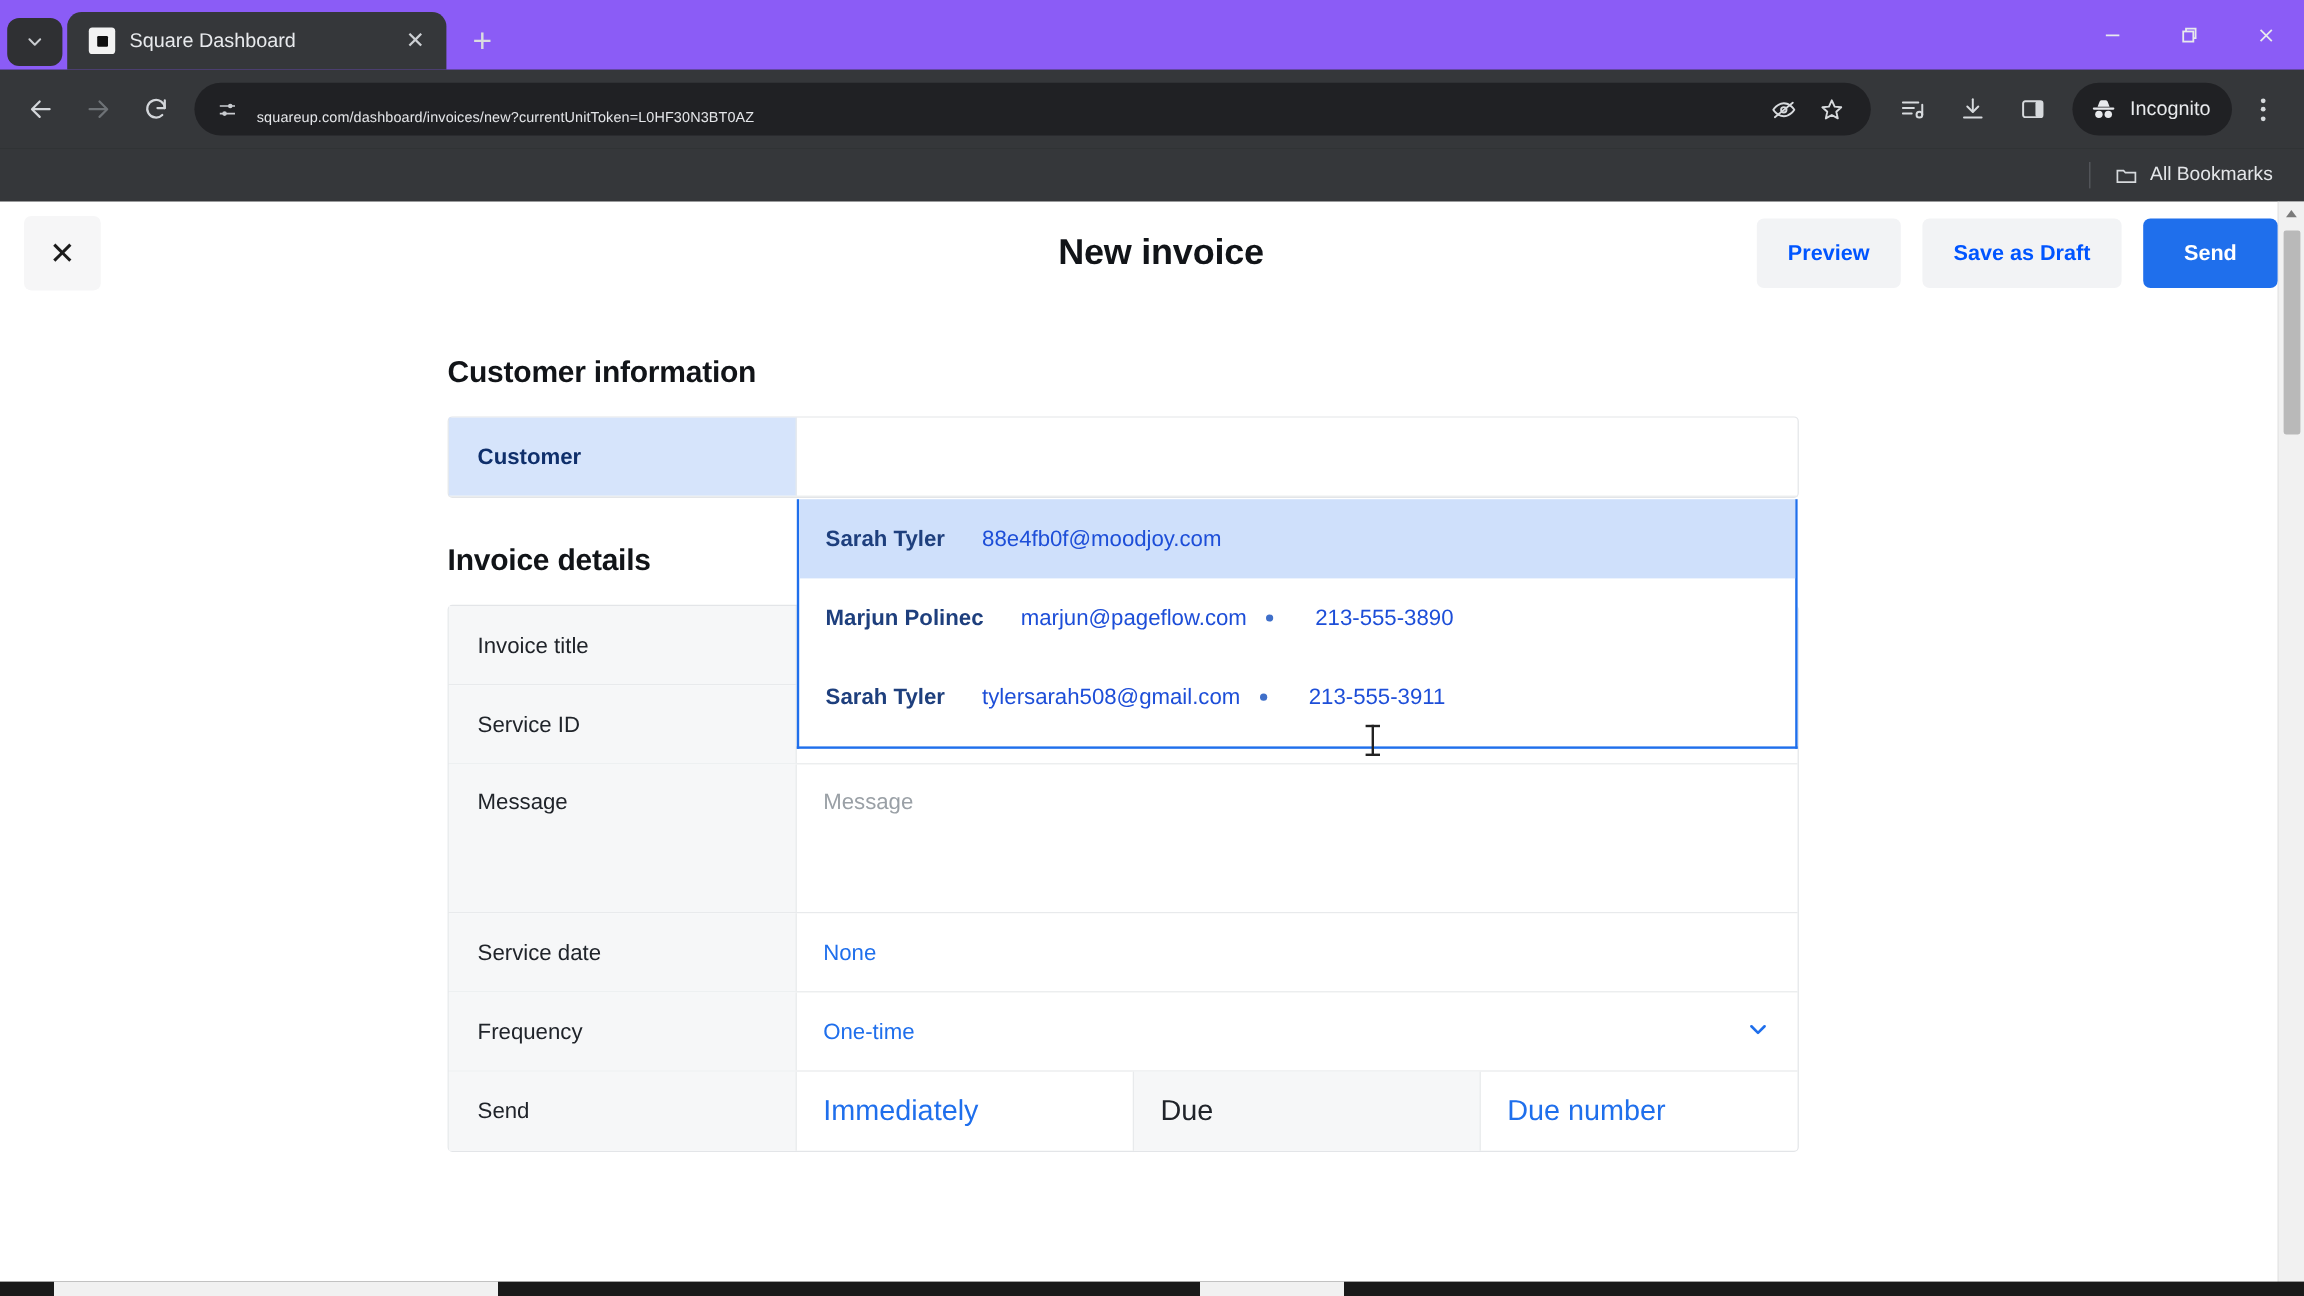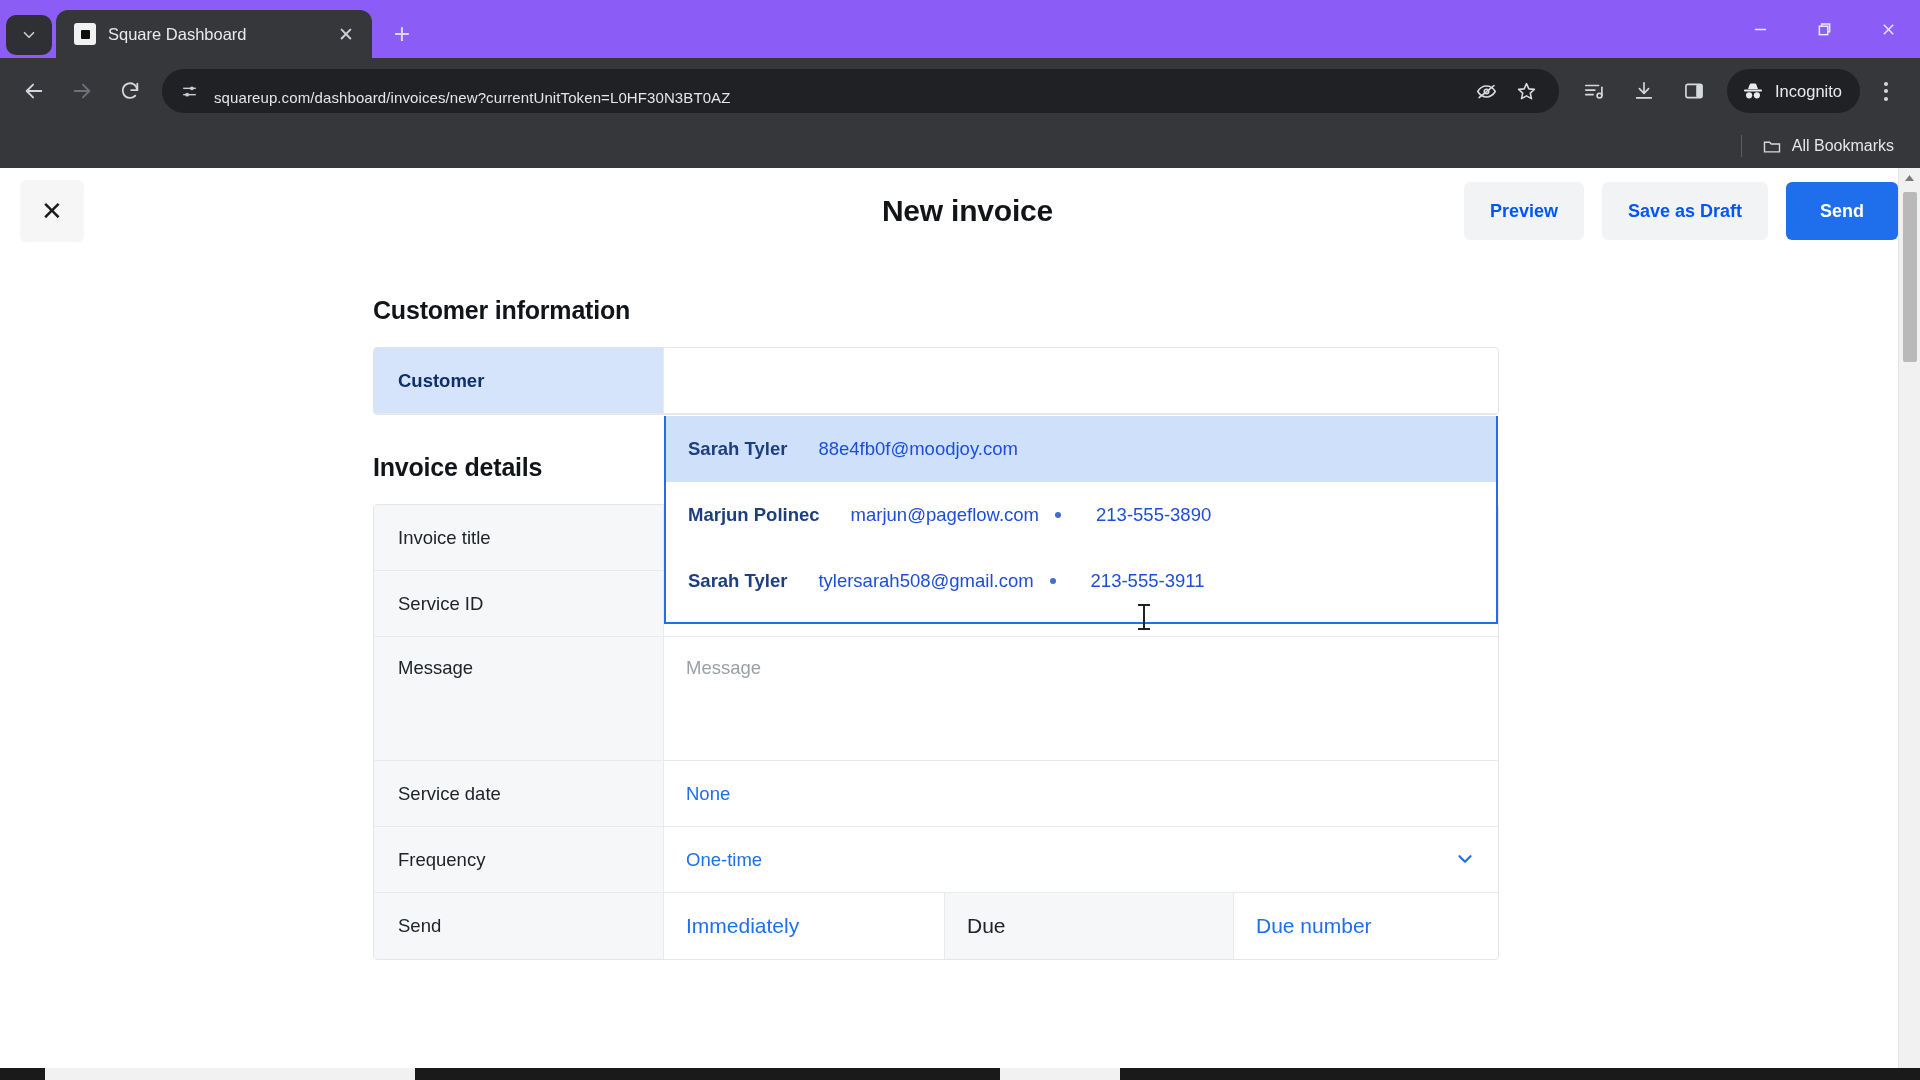--- a/index.html
+++ b/index.html
@@ -75,21 +75,21 @@
 
   .omnibox {
     flex: 1; height: 44px; margin: 0 8px 0 6px;
     background: #202124; border-radius: 22px;
     display: flex; align-items: center; padding: 0 16px; gap: 14px;
     min-width: 0;
   }
   .omni-icon { width: 22px; height: 22px; flex: 0 0 22px; display:flex; align-items:center; justify-content:center;}
   .omni-icon svg { width: 19px; height: 19px; stroke:#c9ccd0; fill:none; stroke-width:1.8; }
   .omni-url {
-    color: #e4e6e9; font-size: 15px; white-space: nowrap; overflow: hidden;
+    color: #e4e6e9; font-size: 12px; white-space: nowrap; overflow: hidden;
     text-overflow: ellipsis; flex: 1; letter-spacing: .1px; margin-top: 13px;
   }
   .omni-right { display:flex; align-items:center; gap: 6px; flex: 0 0 auto; }
   .omni-right .ic { width: 34px; height: 34px; display:flex;align-items:center;justify-content:center;}
   .omni-right .ic svg { width: 21px; height: 21px; stroke:#d7dadd; fill:none; stroke-width:1.8; stroke-linecap:round; stroke-linejoin:round;}
 
   .tb-icon { width: 46px; height: 46px; border-radius: 50%; display:flex; align-items:center; justify-content:center; flex:0 0 46px;}
   .tb-icon svg { width: 22px; height: 22px; stroke:#d7dadd; fill:none; stroke-width:1.8; stroke-linecap:round; stroke-linejoin:round;}
 
   .incognito-pill {
@@ -171,21 +171,21 @@
   .row-value .link { color:#1f6fec; }
   .row.tall { min-height: 124px; align-items: stretch; }
   .row.tall .row-label { align-items: flex-start; padding-top: 20px; }
   .row.tall .row-value { align-items: flex-start; padding-top: 20px; }
 
   .chevron { margin-left: auto; color:#1f6fec; font-size: 15px; line-height:1; }
   .chevron svg { width: 22px; height: 22px; stroke:#1f6fec; stroke-width:2.4; fill:none; stroke-linecap:round; stroke-linejoin:round;}
 
   
   .row.split .seg {
-    display:flex; align-items:center; font-size:21px;
+    display:flex; align-items:center; font-size:24px;
   }
   .seg-a { flex: 0 0 280px; padding: 0 22px; color:#1f6fec; display:flex; align-items:center;}
   .seg-b { flex: 0 0 290px; padding: 0 22px; background:#f6f7f8; color:#20242a;
            display:flex; align-items:center; border-left:1px solid #e8eaec; border-right:1px solid #e8eaec;}
   .seg-c { flex: 1; padding: 0 22px; color:#1f6fec; display:flex; align-items:center;}
 
   
   .combo-wrap { position: relative; }
   .combo-input {
     position: absolute; left: 290px; right: 0; top: 0;

